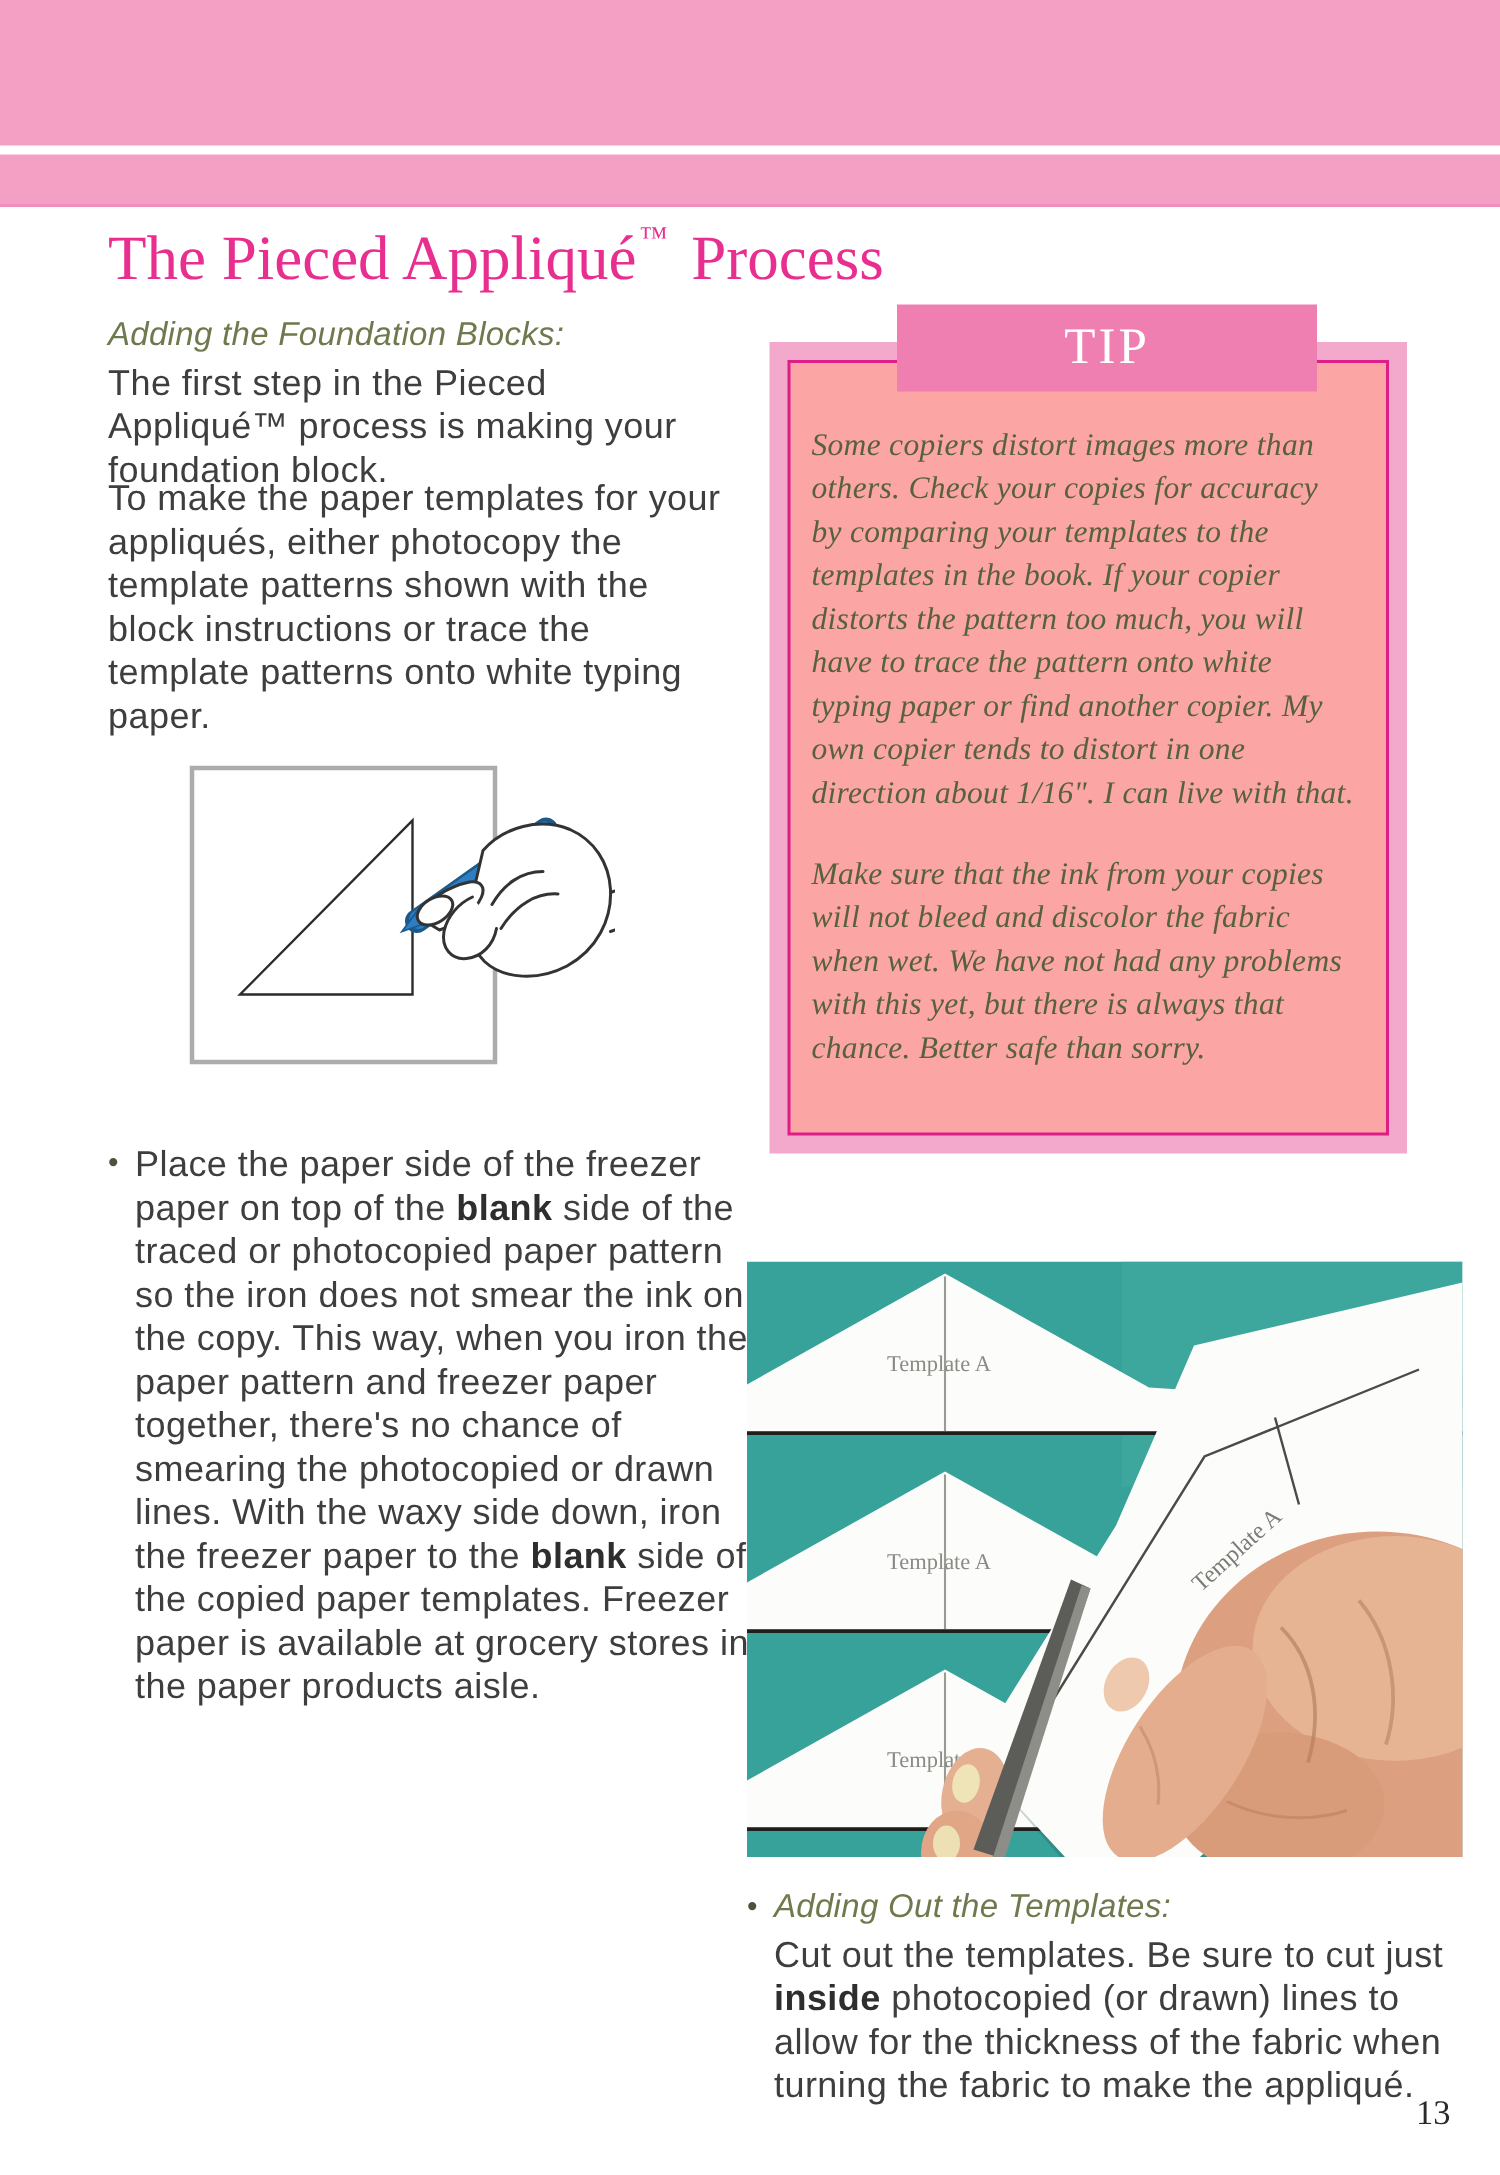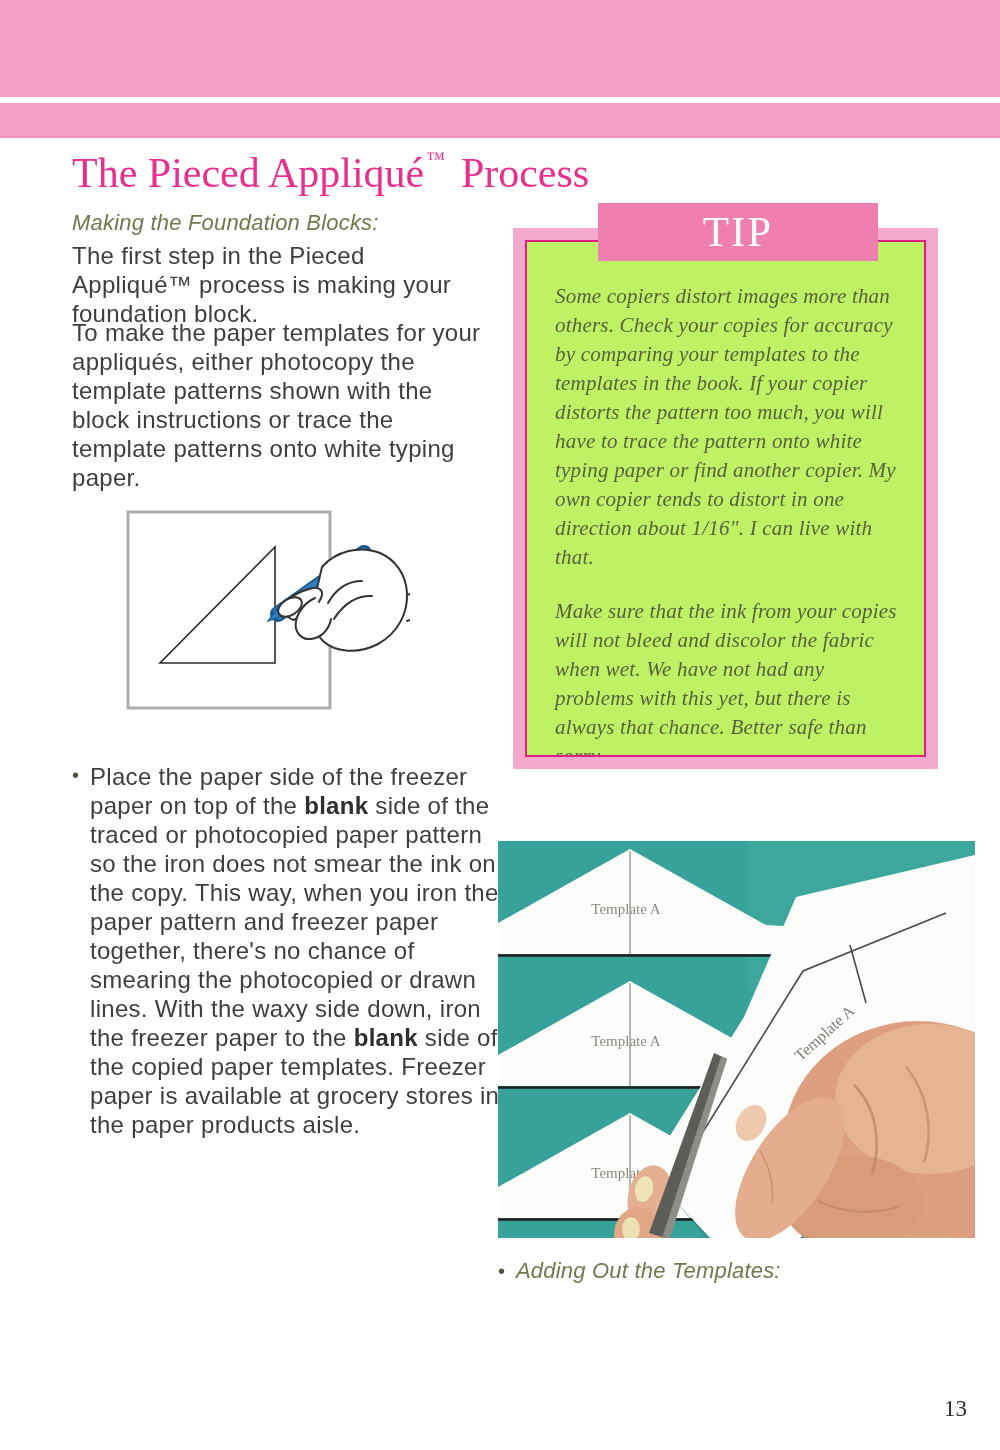--- a/index.html
+++ b/index.html
@@ -33,29 +33,29 @@
   .sec-foundation{left:72px;top:210px;width:380px;}
   .sec-templates{left:72px;top:318px;width:414px;}
   .sec-freezer{left:72px;top:762px;width:420px;}
   .sec-cutting{left:498px;top:1258px;width:474px;}
 
   .illustration{position:absolute;left:118px;top:503px;width:292px;height:216px;}
 
   .tip-tab{
     position:absolute;left:598px;top:203px;width:280px;height:58px;background:#EF7EB1;
     z-index:3;text-align:center;line-height:58px;
-    font-family:"Liberation Serif",serif;font-size:43px;color:#ffffff;letter-spacing:2px;
+    font-family:"Liberation Serif",serif;font-size:34px;color:#ffffff;letter-spacing:2px;
   }
   .tip-box{
     position:absolute;left:513px;top:228px;width:425px;height:541px;
     background:#F3A9CB;z-index:2;box-sizing:border-box;padding:12px;
   }
   .tip-inner{
-    width:100%;height:100%;box-sizing:border-box;background:#bef264;
-    border:2px solid #DE1E87;padding:40px 20px 0 28px;overflow:hidden;
+    width:100%;height:100%;box-sizing:border-box;background:#fca5a5;
+    border:2px solid #DE1E87;padding:40px 20px 0 14px;overflow:hidden;
   }
   .tip-inner p{
     margin:0 0 25px 0;font-family:"Liberation Serif",serif;font-style:italic;
     font-size:21px;line-height:29px;color:#57613C;letter-spacing:0.2px;
   }
 
   .photo{position:absolute;left:498px;top:841px;width:477px;height:397px;}
   .photo svg{display:block;}
   .photo text{font-family:"Liberation Serif",serif;}
 
@@ -68,21 +68,21 @@
 <body>
 
 <div id="page">
 
   <div class="band band1"></div>
   <div class="band band2"></div>
 
   <div class="page-title"><span>The Pieced Appliqué</span><sup>™</sup><span class="gap"></span><span>Process</span></div>
 
   <div class="sec sec-foundation">
-    <h2>Making the Foundation Blocks:</h2>
+    <h2>Adding the Foundation Blocks:</h2>
     <p>The first step in the Pieced Appliqué™ process is making your foundation block.</p>
   </div>
 
   <div class="sec sec-templates">
     <p>To make the paper templates for your appliqués, either photocopy the template patterns shown with the block instructions or trace the template patterns onto white typing paper.</p>
   </div>
 
   <div class="illustration">
     <svg width="292" height="216" viewBox="0 0 292 216">
       <rect x="10" y="9" width="202" height="196" fill="#ffffff" stroke="#ABADAB" stroke-width="3"></rect>
@@ -178,17 +178,18 @@
         <ellipse cx="292" cy="328" rx="38" ry="82" fill="#E3AD8E" transform="rotate(33 292 328)"></ellipse>
         <ellipse cx="253" cy="282" rx="14" ry="19" fill="#EEC9AE" transform="rotate(28 253 282)"></ellipse>
         <path d="M262,310 C272,326 276,344 274,362" fill="none" stroke="#C08A68" stroke-width="2" opacity="0.6"></path>
       </g>
     </svg>
   </div>
 
   <div class="sec bullet-sec sec-cutting">
     <span class="bullet">•</span>
     <h2>Adding Out the Templates:</h2>
+    <p><span>Cut out the templates. Be sure to cut just </span><b>inside</b><span> photocopied (or drawn) lines to allow for the thickness of the fabric when turning the fabric to make the appliqué.</span></p>
   </div>
 
   <div class="page-num">13</div>
 
 </div>
 
 </body></html>

